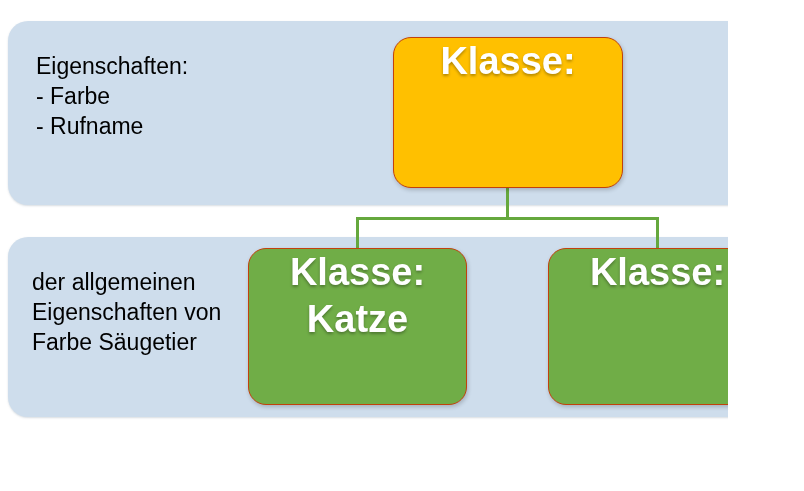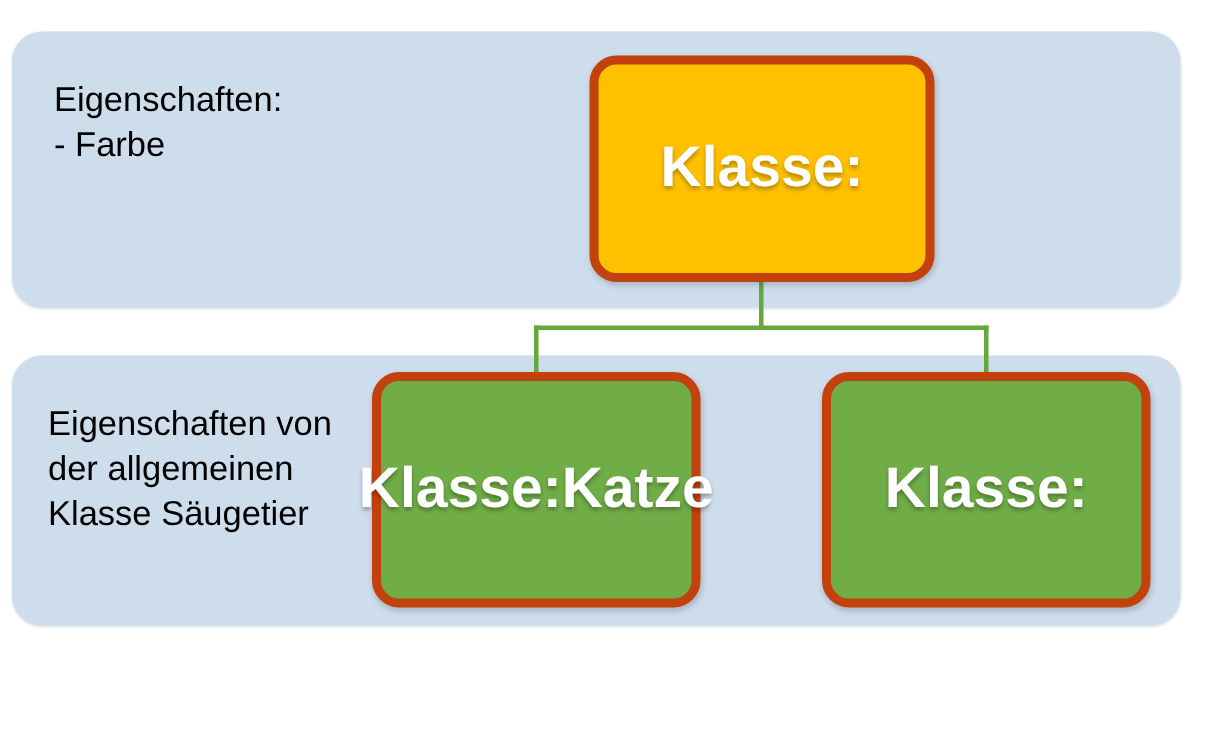--- a/index.html
+++ b/index.html
@@ -3,21 +3,21 @@
 <meta charset="utf-8">
 <style>
   html, body {
     margin: 0;
     padding: 0;
     background: #ffffff;
     font-family: "Liberation Sans", sans-serif;
   }
   .canvas {
     position: relative;
-    width: 804px;
+    width: 728px;
     height: 491px;
     background: #ffffff;
     overflow: hidden;
     text-decoration: underline;
   }
   .panel {
     position: absolute;
     left: 8px;
     width: 779px;
     background: var(--panel-bg, #CEDDEC);
@@ -44,26 +44,25 @@
     z-index: 1;
   }
   .conn-stem       { left: 506px; top: 186px; width: 3px;   height: 34px; }
   .conn-horizontal { left: 356px; top: 217px; width: 303px; height: 3px;  }
   .conn-drop-left  { left: 356px; top: 217px; width: 3px;   height: 34px; }
   .conn-drop-right { left: 656px; top: 217px; width: 3px;   height: 34px; }
 
   .node {
     position: absolute;
     box-sizing: border-box;
-    border: 6px solid #c2410c;
+    border: 1px solid #c2410c;
     border-radius: 18px;
     display: flex;
-    flex-direction: row;
+    flex-direction: column;
     align-items: center;
-    justify-content: center;
     color: var(--box-text, #ffffff);
     font-size: 38px;
     font-weight: bold;
     line-height: 47px;
     text-align: center;
     text-shadow: 0 2px 3px rgba(0,0,0,0.3);
     box-shadow: 1px 2px 4px rgba(0,0,0,0.2);
     z-index: 2;
   }
   .node-parent {
@@ -79,28 +78,29 @@
 </style>
 </head>
 <body>
 
 <div class="canvas">
 
   <div class="panel panel-top">
     <div class="panel-text top">
       <div>Eigenschaften:</div>
       <div>- Farbe</div>
+      <div>- Rufname</div>
     </div>
   </div>
 
   <div class="panel panel-bottom">
     <div class="panel-text bottom">
+      <div>der allgemeinen</div>
       <div>Eigenschaften von</div>
-      <div>der allgemeinen</div>
-      <div>Klasse Säugetier</div>
+      <div>Farbe Säugetier</div>
     </div>
   </div>
 
   <div class="connector conn-stem"></div>
   <div class="connector conn-horizontal"></div>
   <div class="connector conn-drop-left"></div>
   <div class="connector conn-drop-right"></div>
 
   <div class="node node-parent">
     <div>Klasse:</div>

